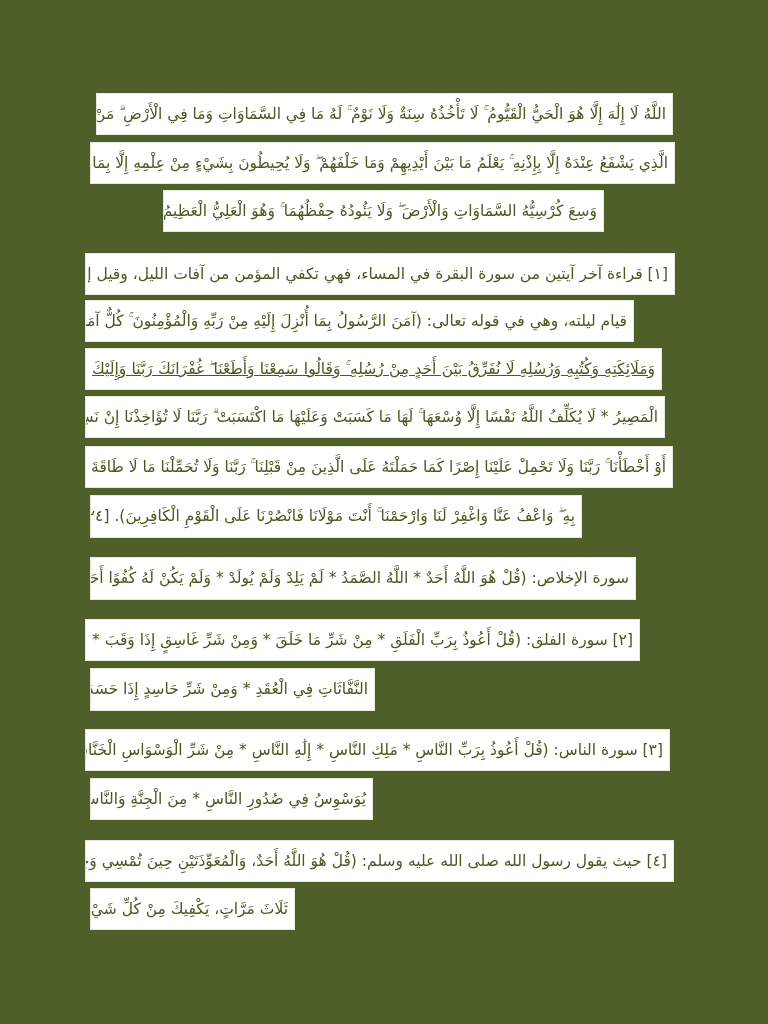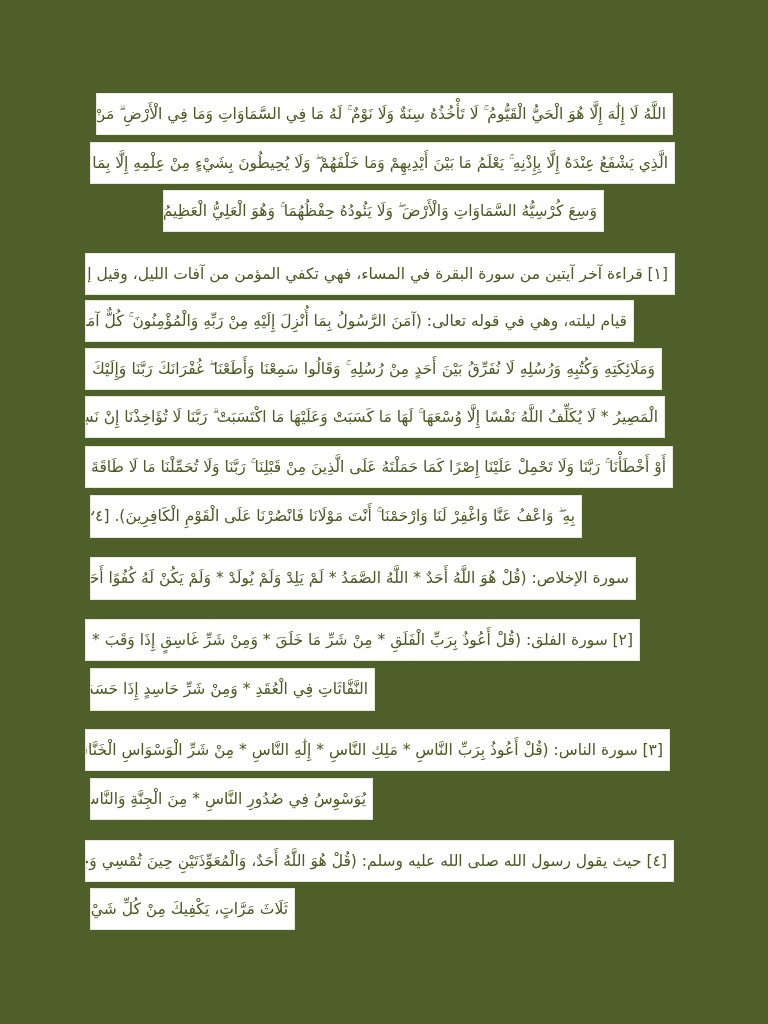--- a/index.html
+++ b/index.html
@@ -41,21 +41,21 @@
   </style>
 </head>
 <body>
 
 <div class="strip" style="left:96px; top:93px; width:577px; height:42px;">اللَّهُ لَا إِلَٰهَ إِلَّا هُوَ الْحَيُّ الْقَيُّومُ ۚ لَا تَأْخُذُهُ سِنَةٌ وَلَا نَوْمٌ ۚ لَهُ مَا فِي السَّمَاوَاتِ وَمَا فِي الْأَرْضِ ۗ مَنْ ذَا</div>
 <div class="strip" style="left:90px; top:142px; width:585px; height:42px;">الَّذِي يَشْفَعُ عِنْدَهُ إِلَّا بِإِذْنِهِ ۚ يَعْلَمُ مَا بَيْنَ أَيْدِيهِمْ وَمَا خَلْفَهُمْ ۖ وَلَا يُحِيطُونَ بِشَيْءٍ مِنْ عِلْمِهِ إِلَّا بِمَا شَاءَ ۚ</div>
 <div class="strip center" style="left:163px; top:190px; width:441px; height:42px;">وَسِعَ كُرْسِيُّهُ السَّمَاوَاتِ وَالْأَرْضَ ۖ وَلَا يَئُودُهُ حِفْظُهُمَا ۚ وَهُوَ الْعَلِيُّ الْعَظِيمُ).</div>
 
 <div class="strip" style="left:85px; top:253px; width:590px; height:42px;">[١] قراءة آخر آيتين من سورة البقرة في المساء، فهي تكفي المؤمن من آفات الليل، وقيل إنها تكفيه من</div>
 <div class="strip" style="left:85px; top:300px; width:549px; height:42px;">قيام ليلته، وهي في قوله تعالى: (آمَنَ الرَّسُولُ بِمَا أُنْزِلَ إِلَيْهِ مِنْ رَبِّهِ وَالْمُؤْمِنُونَ ۚ كُلٌّ آمَنَ بِاللَّهِ</div>
-<div class="strip" style="left:85px; top:348px; width:577px; height:42px;">وَمَلَائِكَتِهِ وَكُتُبِهِ وَرُسُلِهِ لَا نُفَرِّقُ بَيْنَ أَحَدٍ مِنْ رُسُلِهِ ۚ وَقَالُوا سَمِعْنَا وَأَطَعْنَا ۖ غُفْرَانَكَ رَبَّنَا وَإِلَيْكَ</div>
+<div class="strip" style="left:85px; top:348px; width:577px; height:42px;text-decoration:underline;">وَمَلَائِكَتِهِ وَكُتُبِهِ وَرُسُلِهِ لَا نُفَرِّقُ بَيْنَ أَحَدٍ مِنْ رُسُلِهِ ۚ وَقَالُوا سَمِعْنَا وَأَطَعْنَا ۖ غُفْرَانَكَ رَبَّنَا وَإِلَيْكَ</div>
 <div class="strip" style="left:85px; top:396px; width:580px; height:42px;">الْمَصِيرُ * لَا يُكَلِّفُ اللَّهُ نَفْسًا إِلَّا وُسْعَهَا ۚ لَهَا مَا كَسَبَتْ وَعَلَيْهَا مَا اكْتَسَبَتْ ۗ رَبَّنَا لَا تُؤَاخِذْنَا إِنْ نَسِينَا</div>
 <div class="strip" style="left:85px; top:446px; width:588px; height:42px;">أَوْ أَخْطَأْنَا ۚ رَبَّنَا وَلَا تَحْمِلْ عَلَيْنَا إِصْرًا كَمَا حَمَلْتَهُ عَلَى الَّذِينَ مِنْ قَبْلِنَا ۚ رَبَّنَا وَلَا تُحَمِّلْنَا مَا لَا طَاقَةَ لَنَا</div>
 <div class="strip short" style="left:90px; top:495px; width:492px; height:43px;">بِهِ ۖ وَاعْفُ عَنَّا وَاغْفِرْ لَنَا وَارْحَمْنَا ۚ أَنْتَ مَوْلَانَا فَانْصُرْنَا عَلَى الْقَوْمِ الْكَافِرِينَ). [٢٤]</div>
 
 <div class="strip short" style="left:90px; top:557px; width:546px; height:43px;">سورة الإخلاص: (قُلْ هُوَ اللَّهُ أَحَدٌ * اللَّهُ الصَّمَدُ * لَمْ يَلِدْ وَلَمْ يُولَدْ * وَلَمْ يَكُنْ لَهُ كُفُوًا أَحَدٌ).</div>
 
 <div class="strip" style="left:85px; top:619px; width:555px; height:42px;">[٢] سورة الفلق: (قُلْ أَعُوذُ بِرَبِّ الْفَلَقِ * مِنْ شَرِّ مَا خَلَقَ * وَمِنْ شَرِّ غَاسِقٍ إِذَا وَقَبَ * وَمِنْ شَرِّ</div>
 <div class="strip short" style="left:90px; top:668px; width:285px; height:43px;">النَّفَّاثَاتِ فِي الْعُقَدِ * وَمِنْ شَرِّ حَاسِدٍ إِذَا حَسَدَ).</div>
 
 <div class="strip" style="left:85px; top:729px; width:585px; height:42px;">[٣] سورة الناس: (قُلْ أَعُوذُ بِرَبِّ النَّاسِ * مَلِكِ النَّاسِ * إِلَٰهِ النَّاسِ * مِنْ شَرِّ الْوَسْوَاسِ الْخَنَّاسِ * الَّذِي</div>

